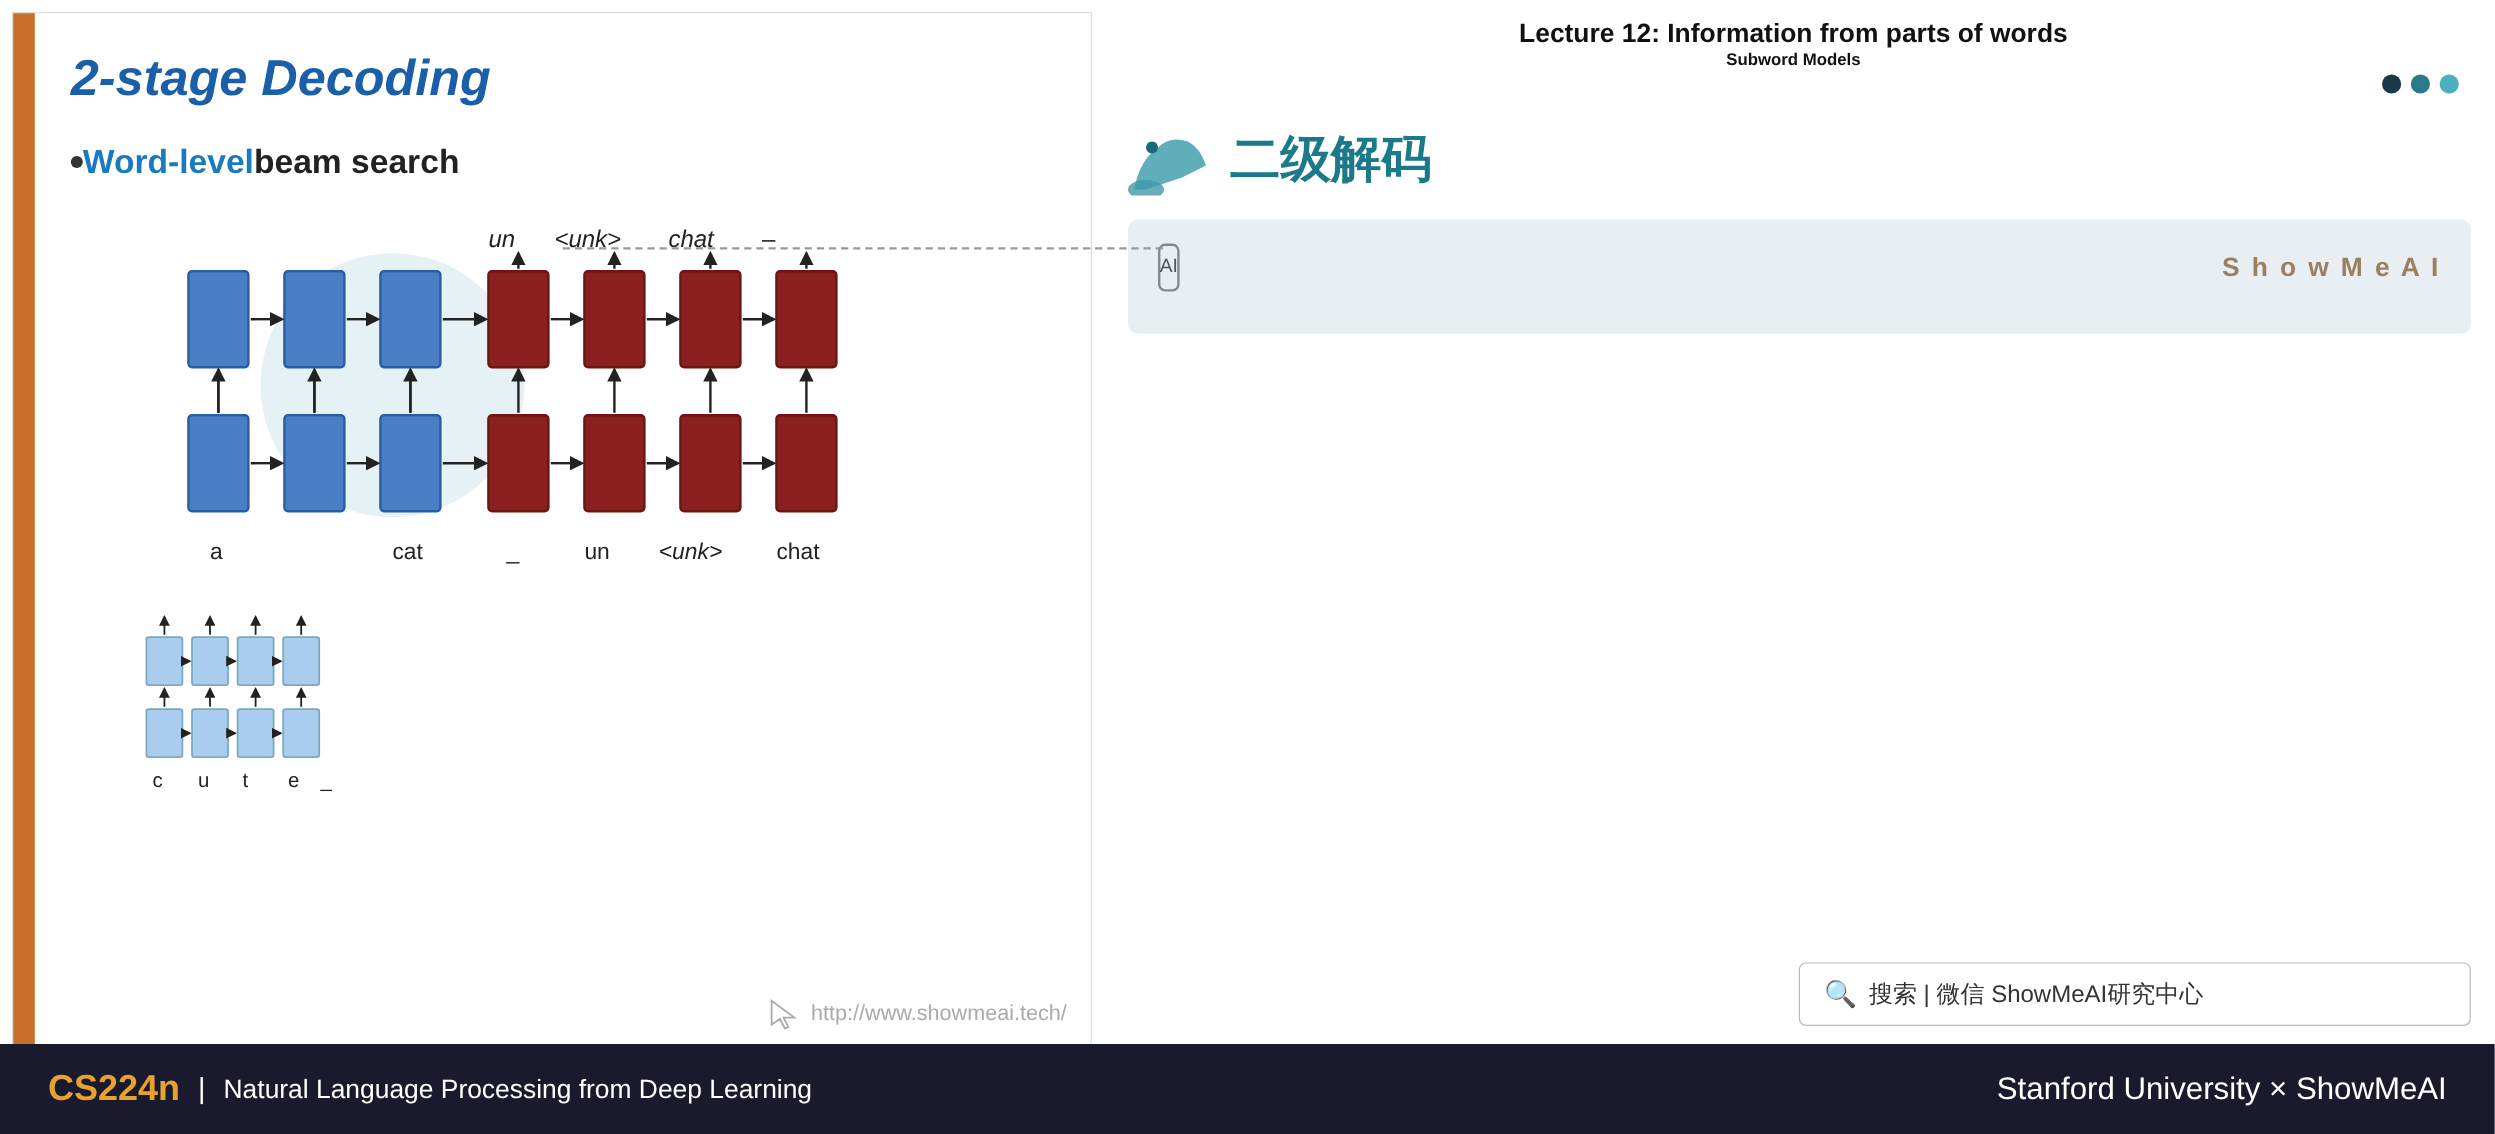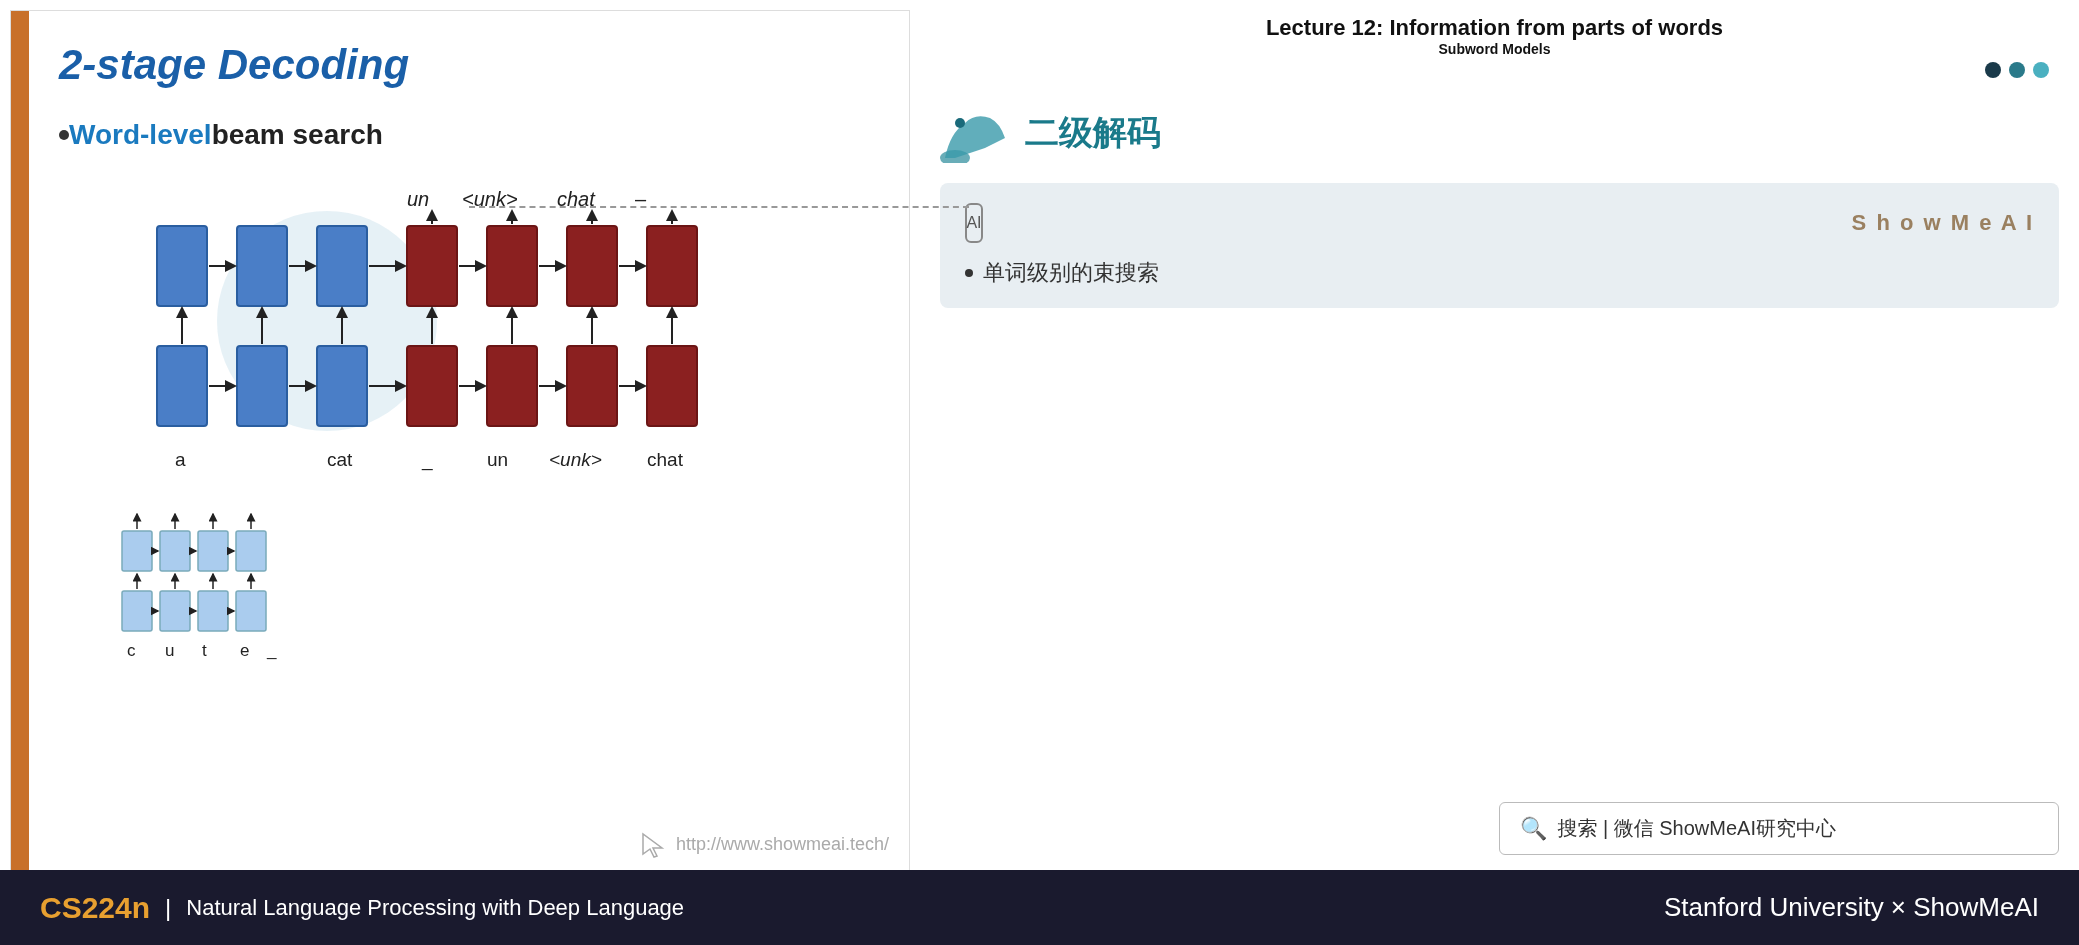--- a/index.html
+++ b/index.html
@@ -173,21 +173,21 @@
       gap: 15px;
       margin-top: 10px;
     }
 
     .mountain-icon {
       width: 70px;
       height: 60px;
     }
 
     .chinese-title {
-      font-size: 34px;
+      font-size: 42px;
       font-weight: bold;
       color: #1a7a8a;
     }
 
     
     .ai-card {
       background: #e8eef2;
       border-radius: 8px;
       padding: 20px 25px;
       margin-top: 5px;
@@ -473,42 +473,36 @@
         <circle cx="20" cy="20" r="5" fill="#1a6a7a"></circle>
       </svg>
       <div class="chinese-title">二级解码</div>
     </div>
 
     <div class="ai-card">
       <div class="ai-card-header">
         <div class="ai-icon">AI</div>
         <div class="showmeai-brand">S h o w M e A I</div>
       </div>
-      <div class="ai-card-content">
-        <div class="ai-bullet">
-          <div class="ai-bullet-dot"></div>
-          <span>单词级别的束搜索</span>
-        </div>
-      </div>
     </div>
 
     <div style="flex:1"></div>
 
     <div class="search-bar">
       <span class="search-icon">🔍</span>
       <span class="search-text">
         <span>搜索 | 微信 ShowMeAI研究中心</span>
       </span>
     </div>
 
   </div>
 </div>
 
 <div class="bottom-bar">
   <div class="bottom-left">
     <span class="course-code">CS224n</span>
     <span class="course-divider">|</span>
-    <span class="course-desc">Natural Language Processing with Deep Language</span>
+    <span class="course-desc">Natural Language Processing from Deep Learning</span>
   </div>
   <div class="bottom-right">
     <span>Stanford University × ShowMeAI</span>
   </div>
 </div>
 
 </body></html>

